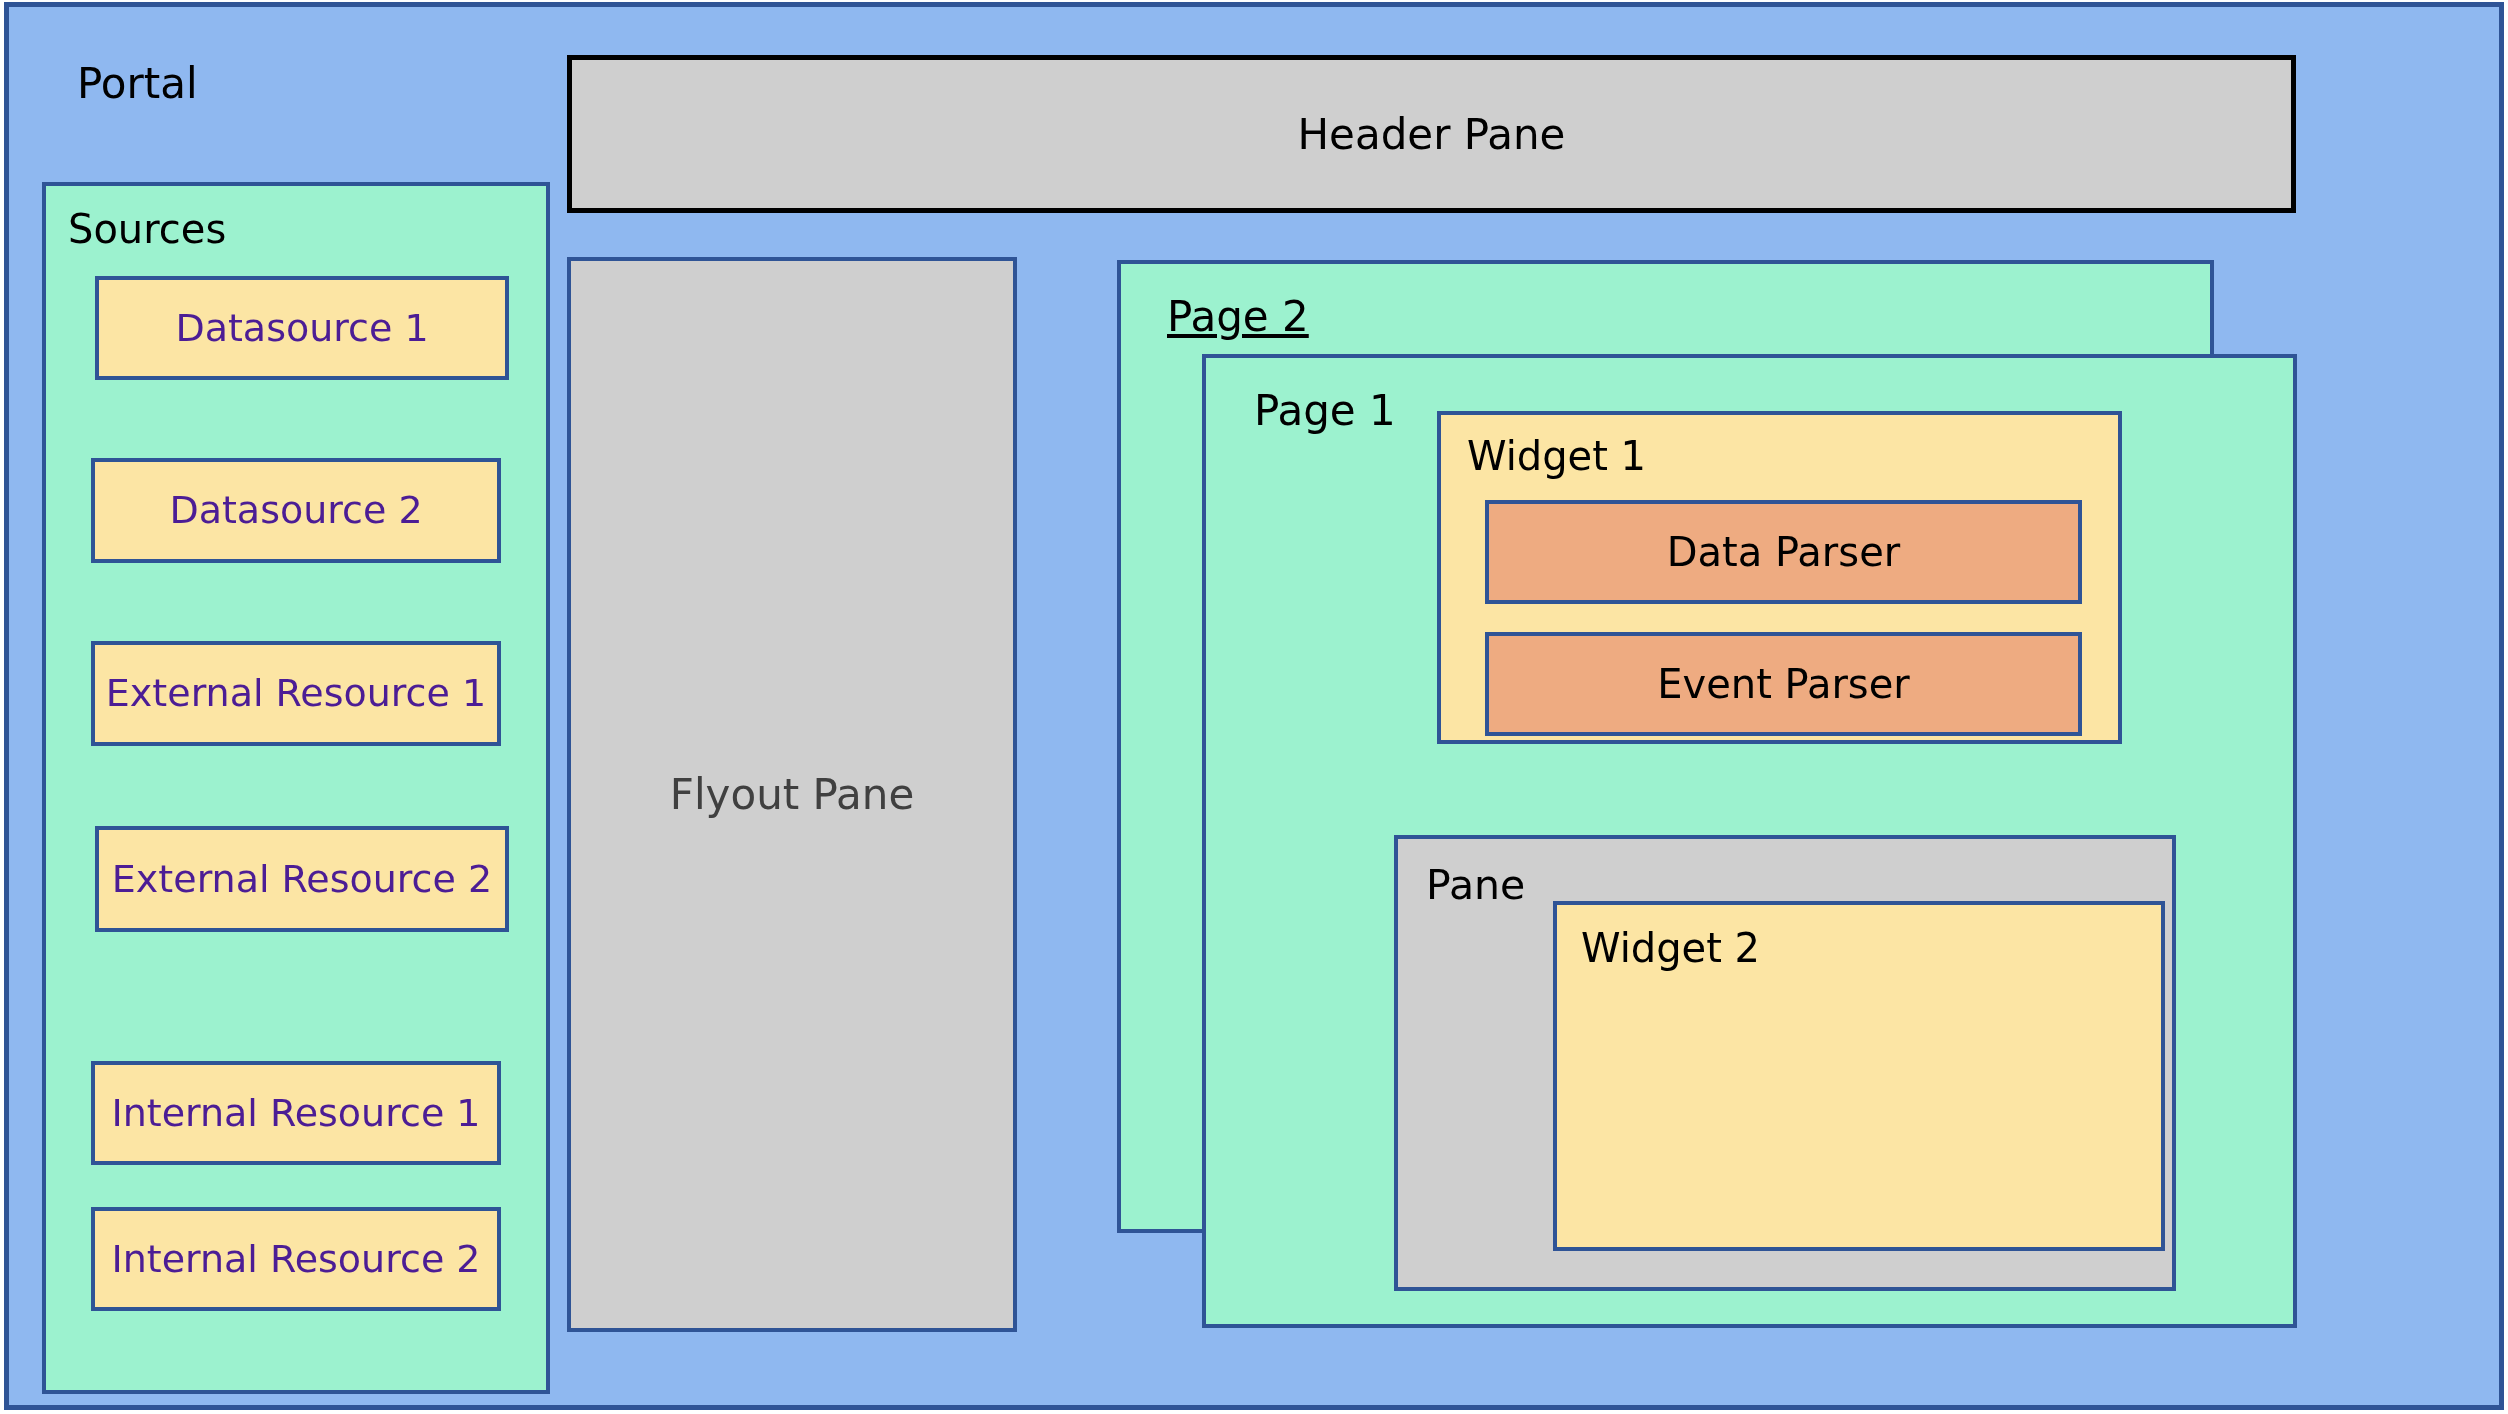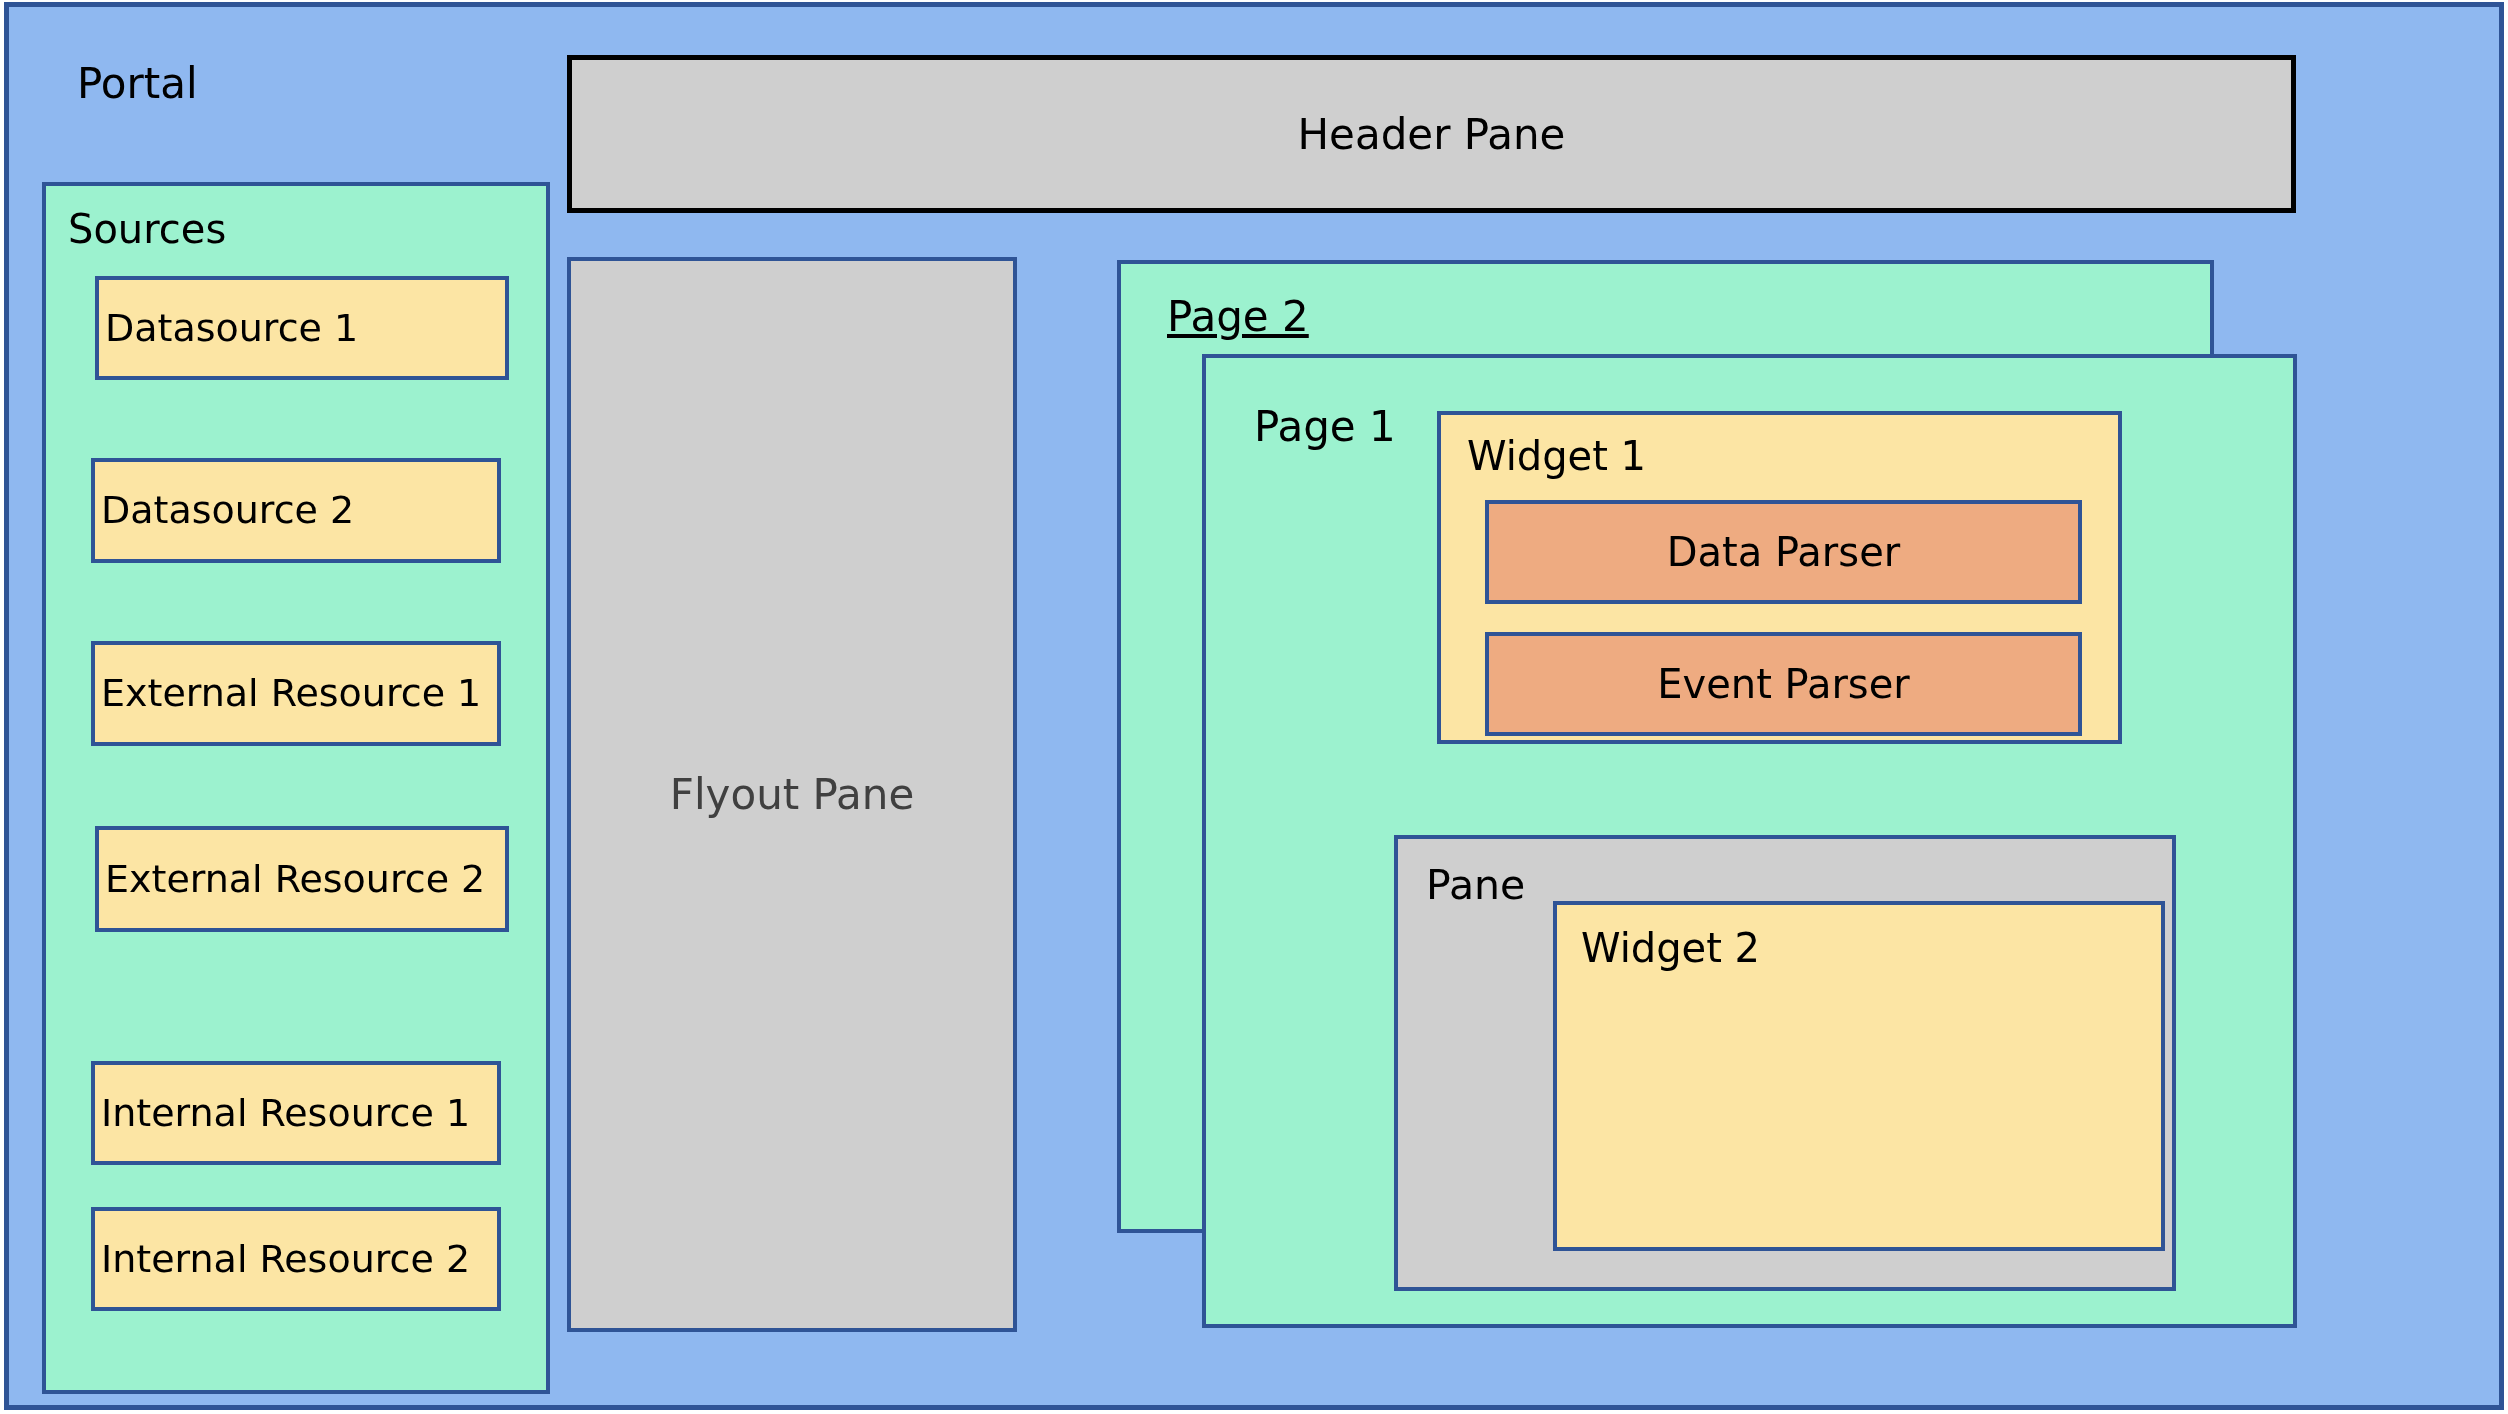--- a/index.html
+++ b/index.html
@@ -61,24 +61,24 @@
   }
 
   
   .src-item {
     position: absolute;
     background: #fce5a4;
     border: 4px solid #2f5496;
     box-sizing: border-box;
     display: flex;
     align-items: center;
-    justify-content: flex-start;
+    justify-content: center;
     text-align: center;
     font-size: 38px;
-    color: #000000;
+    color: #4c1d95;
     line-height: 1.18;
     padding: 0 6px;
   }
 
   
   .header-pane {
     position: absolute;
     left: 558px;
     top: 48px;
     width: 1729px;
@@ -140,21 +140,21 @@
     width: 1095px;
     height: 974px;
     background: #9cf2cf;
     border: 4px solid #2f5496;
     box-sizing: border-box;
     z-index: 2;
   }
   .page1-title {
     position: absolute;
     left: 48px;
-    top: 44px;
+    top: 28px;
     font-size: 42px;
     color: #000000;
     white-space: nowrap;
   }
 
   
   .widget1 {
     position: absolute;
     left: 231px;
     top: 53px;

